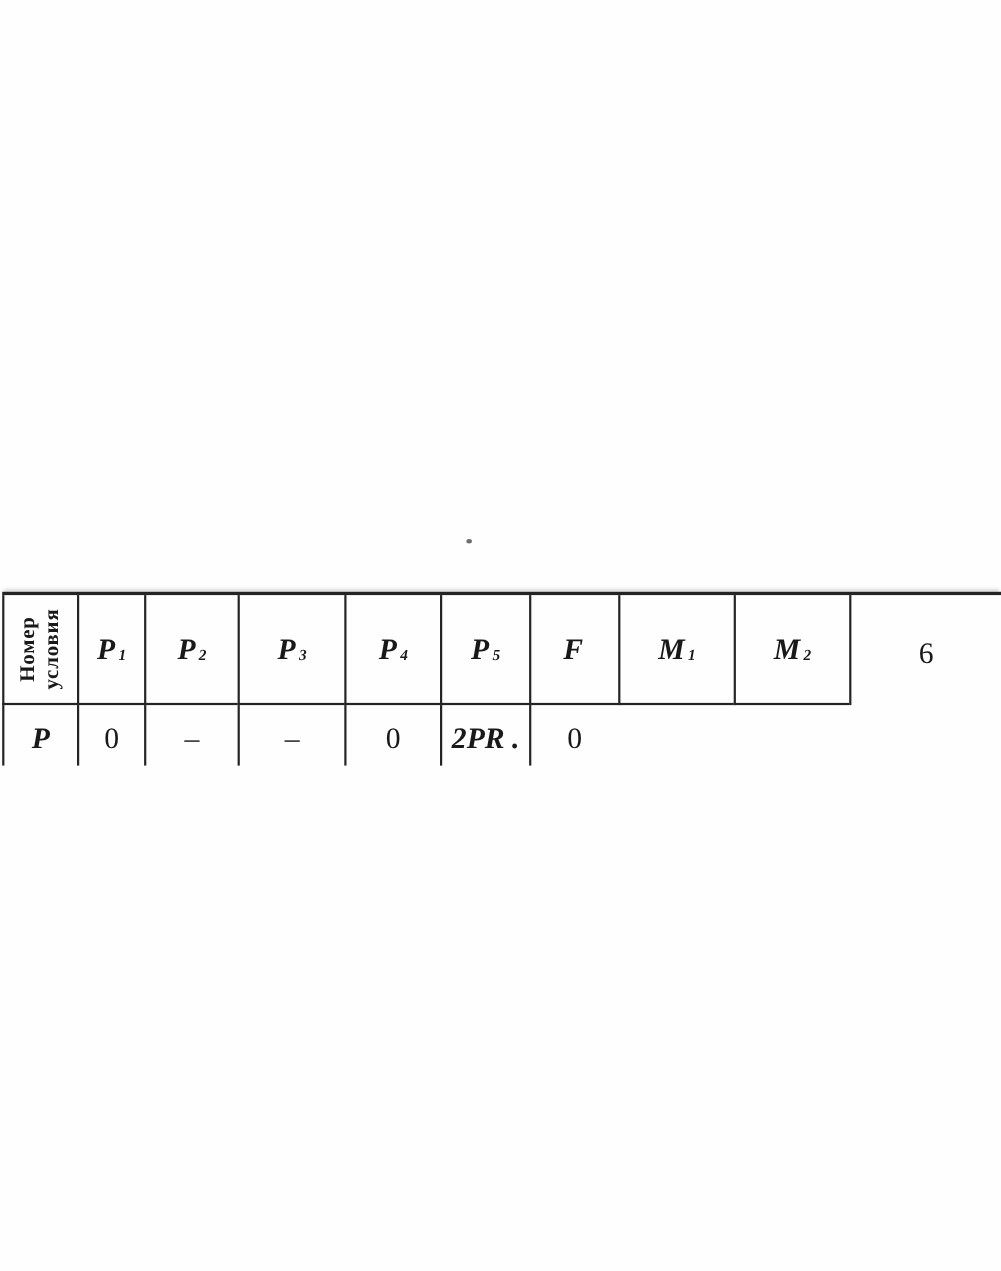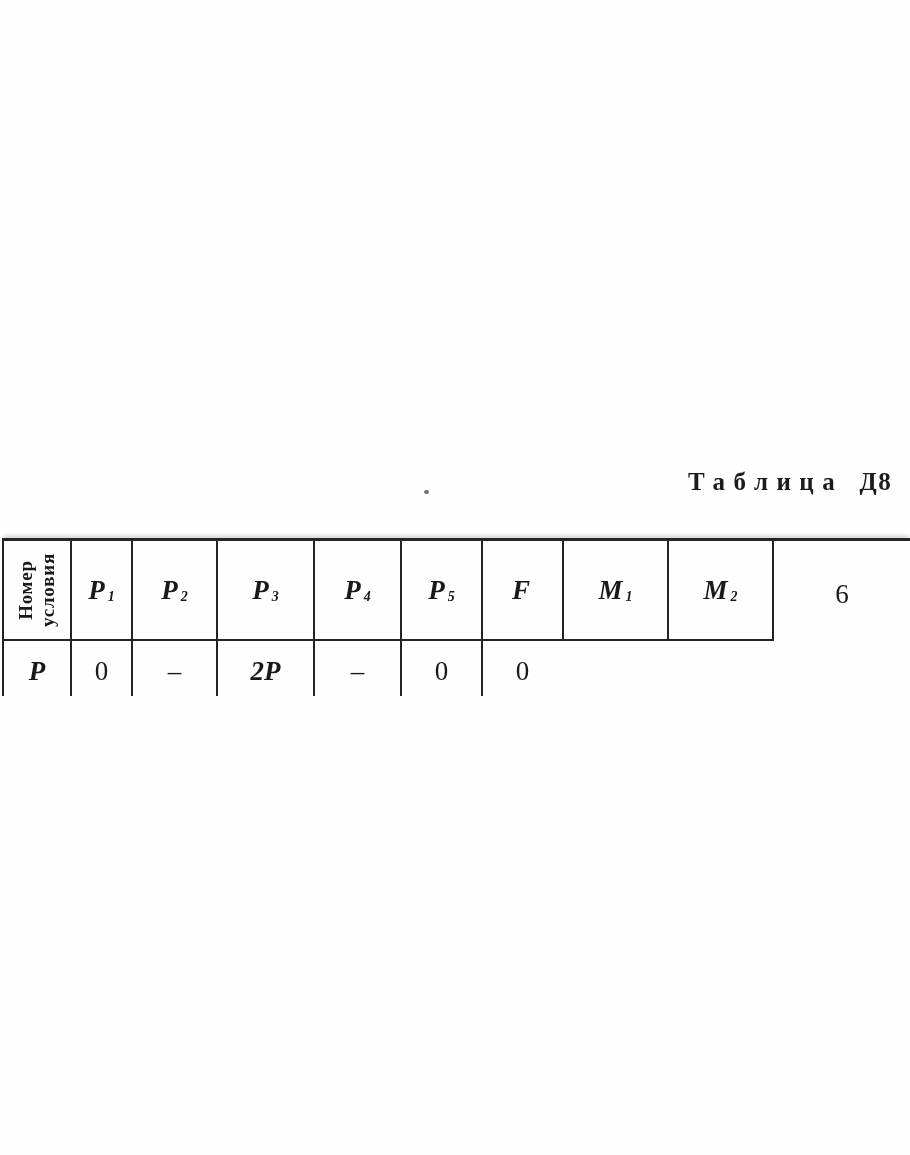--- a/index.html
+++ b/index.html
@@ -118,24 +118,20 @@
     color: #191919;
   }
   .dc.it { font-style: italic; font-weight: 600; }
   .dc.up { font-style: normal; font-weight: 500; }
 </style>
 </head>
 <body>
 
 <div id="page">
 
-  <div class="table-caption">
-    <span class="word">Таблица</span>
-    <span class="code">Д8</span>
-  </div>
 
   <div class="scan-dot"></div>
 
   <div class="cond-table">
 
     <div class="cell hc">
       <div class="rotated">
         <div>Номер</div>
         <div>условия</div>
       </div>
@@ -170,19 +166,19 @@
     </div>
     <div class="cell hc">
       <span class="vb">M</span>
         <sub class="vs">2</sub>
     </div>
 
     <div class="cell dc up">6</div>
     <div class="cell dc it">P</div>
     <div class="cell dc up">0</div>
     <div class="cell dc up">–</div>
-    <div class="cell dc it">2P</div>
     <div class="cell dc up">–</div>
     <div class="cell dc up">0</div>
+    <div class="cell dc it">2PR .</div>
     <div class="cell dc up">0</div>
 
   </div>
 </div>
 
 </body></html>

